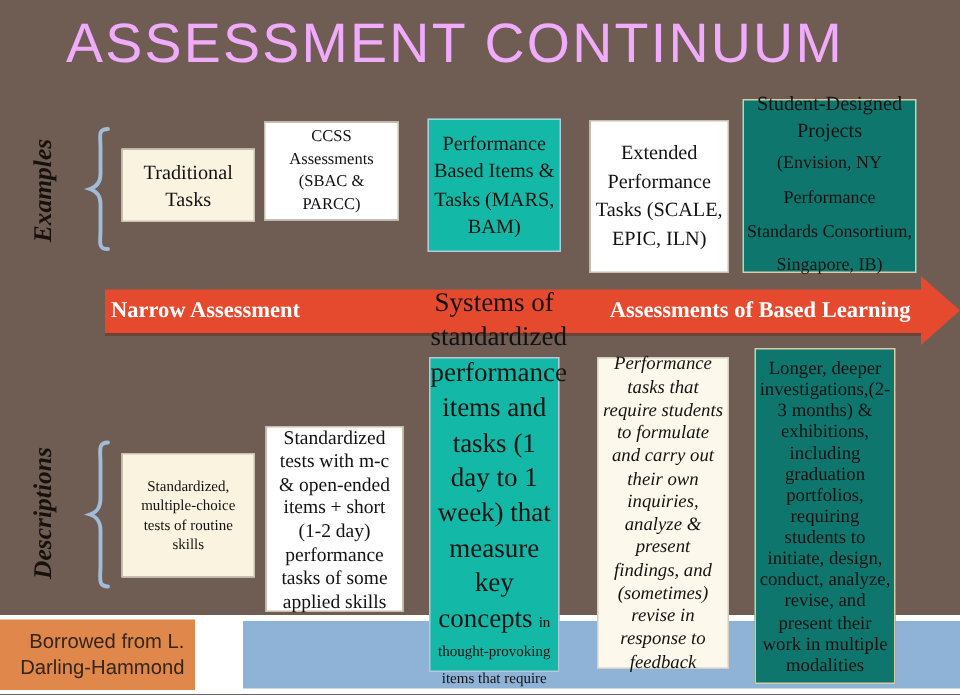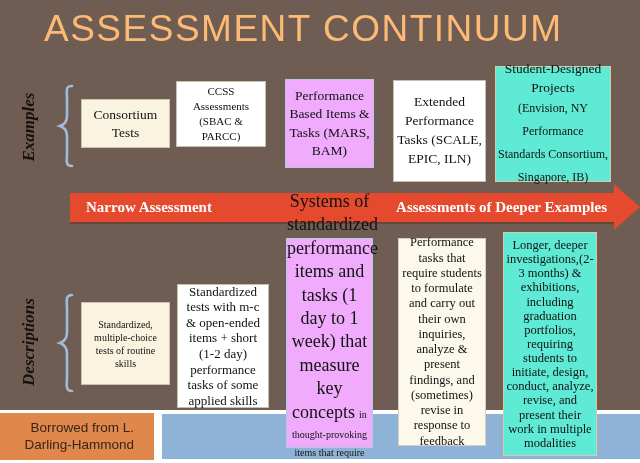--- a/index.html
+++ b/index.html
@@ -3,83 +3,83 @@
 <meta charset="utf-8">
 <style>
   html,body{margin:0;padding:0;background:#444;}
   .slide{
     position:relative;width:640px;height:463px;overflow:hidden;
     background:#6f5d54;font-family:"Liberation Serif","DejaVu Serif",serif;
   }
   .title{
     position:absolute;left:44px;top:8px;width:560px;
     font-family:"Liberation Sans","DejaVu Sans",sans-serif;
-    font-size:37px;letter-spacing:1.5px;color:#fdba74;white-space:nowrap;
+    font-size:37px;letter-spacing:1.5px;color:#f0abfc;white-space:nowrap;
   }
   .vlabel{
     position:absolute;font-style:italic;font-weight:bold;font-size:17px;
     color:#17110d;text-align:center;transform:rotate(-90deg);
   }
   .vlabel.ex{width:120px;height:24px;left:-29px;top:115px;}
   .vlabel.de{width:150px;height:24px;left:-44px;top:330px;}
   .brace{position:absolute;}
   .brace svg{display:block;}
   .brace.ex{left:54px;top:84px;}
   .brace.de{left:54px;top:293px;}
   
   .box{
     position:absolute;display:flex;align-items:center;justify-content:center;
     text-align:center;color:#121212;z-index:3;box-sizing:border-box;
   }
   .box .inner{width:100%;padding:2px 2px;}
   .paper{background:#ffffff;border:1px solid #c6bfae;}
   .cream{background:#faf3e0;border:1px solid #c9c2af;}
-  .tan{background:#5eead4;border:1px solid #d9cca5;}
-  .blue{background:#f0abfc;border:1px solid #b2c9de;}
+  .tan{background:#0f766e;border:1px solid #d9cca5;}
+  .blue{background:#14b8a6;border:1px solid #b2c9de;}
   .ivory{background:#fcf8eb;border:1px solid #d5cfbd;}
 
   .ex1{left:81px;top:99px;width:89px;height:49px;font-size:13.5px;line-height:1.3;}
   .ex2{left:176px;top:81px;width:90px;height:66px;font-size:11px;line-height:1.35;}
   .ex3{left:285px;top:79px;width:89px;height:89px;font-size:13.5px;line-height:1.35;}
   .ex4{left:393px;top:80px;width:93px;height:102px;font-size:13.5px;line-height:1.4;}
   .ex5{left:495px;top:66px;width:116px;height:116px;}
   .ex5 .head{font-size:13.5px;line-height:1.3;}
   .ex5 .sub{font-size:12px;line-height:1.9;display:block;margin-top:1px;}
 
   .de1{left:81px;top:302px;width:89px;height:83px;font-size:10px;line-height:1.3;}
   .de2{left:177px;top:284px;width:92px;height:124px;font-size:13px;line-height:1.2;}
   .de3{left:286px;top:238px;width:87px;height:210px;}
   .de3 .main{font-size:18px;line-height:1.3;}
   .de3 .small{font-size:10px;line-height:1.35;}
-  .de4{left:398px;top:238px;width:88px;height:208px;font-size:12.5px;line-height:1.22;}
+  .de4{left:398px;top:238px;width:88px;height:208px;font-size:12.5px;line-height:1.22;font-style:italic;}
   .de5{left:503px;top:232px;width:94px;height:224px;font-size:12.5px;line-height:1.13;}
 
   
   .arrow-body{
     position:absolute;left:70px;top:193px;width:545px;height:29px;
     background:#e5492e;display:flex;align-items:center;justify-content:space-between;
     z-index:2;box-shadow:0 2px 0 rgba(92,25,12,0.35);
   }
   .arrow-head{
     position:absolute;left:614px;top:184px;width:0;height:0;z-index:2;
     border-top:23px solid transparent;border-bottom:23px solid transparent;
     border-left:26px solid #e5492e;
   }
   .arrow-label{font-weight:bold;color:#ffffff;font-size:15px;white-space:nowrap;}
-  .arrow-label.left{padding-left:16px;}
+  .arrow-label.left{padding-left:4px;}
   .arrow-label.right{padding-right:8px;}
 
   
   .bottom-band{position:absolute;left:0;top:410px;width:640px;height:53px;background:#ffffff;z-index:0;}
   .blue-strip{position:absolute;left:162px;top:414px;width:478px;height:45px;background:#8fb3d7;z-index:1;}
   .credit{
-    position:absolute;left:0;top:413px;width:154px;height:47px;background:#e0884b;z-index:2;
+    position:absolute;left:0;top:413px;width:130px;height:47px;background:#e0884b;z-index:2;
     font-family:"Liberation Sans","DejaVu Sans",sans-serif;font-size:13.5px;color:#35251a;
     display:flex;align-items:center;justify-content:flex-end;text-align:right;
-    padding:0 20px;box-sizing:border-box;line-height:1.25;
+    padding:0 7px;box-sizing:border-box;line-height:1.25;
   }
 </style>
 </head>
 <body>
 
 <div class="slide">
 
   <div class="bottom-band"></div>
   <div class="blue-strip"></div>
 
@@ -93,41 +93,41 @@
       <path d="M18,2 C11,2 13,7 13,14 L13,32 C13,39 9,41 6,42 C9,43 13,45 13,52 L13,70 C13,77 11,82 18,82" fill="none" stroke="#a0bcd8" stroke-width="2.6" stroke-linecap="round"></path>
     </svg>
   </div>
   <div class="brace de">
     <svg width="22" height="100" viewBox="0 0 22 100">
       <path d="M18,2 C11,2 13,8 13,16 L13,39 C13,47 9,49 6,50 C9,51 13,53 13,61 L13,84 C13,92 11,98 18,98" fill="none" stroke="#a0bcd8" stroke-width="2.6" stroke-linecap="round"></path>
     </svg>
   </div>
 
   <div class="box cream ex1">
-    <div class="inner">Consortium Tests</div>
+    <div class="inner">Traditional Tasks</div>
   </div>
   <div class="box paper ex2">
     <div class="inner">CCSS Assessments (SBAC &amp; PARCC)</div>
   </div>
   <div class="box blue ex3">
     <div class="inner">Performance Based Items &amp; Tasks (MARS, BAM)</div>
   </div>
   <div class="box paper ex4">
     <div class="inner">Extended Performance Tasks (SCALE, EPIC, ILN)</div>
   </div>
   <div class="box tan ex5">
     <div class="inner">
       <span class="head">Student-Designed Projects</span>
       <span class="sub">(Envision,  NY Performance Standards  Consortium, Singapore,  IB)</span>
     </div>
   </div>
 
   <div class="arrow-body">
     <span class="arrow-label left">Narrow Assessment</span>
-    <span class="arrow-label right">Assessments  of Deeper Examples</span>
+    <span class="arrow-label right">Assessments  of Based Learning</span>
   </div>
   <div class="arrow-head"></div>
 
   <div class="box cream de1">
     <div class="inner">Standardized, multiple-choice tests of routine skills</div>
   </div>
   <div class="box paper de2">
     <div class="inner">Standardized tests with m-c &amp; open-ended items + short (1-2 day) performance tasks of some applied skills</div>
   </div>
   <div class="box blue de3">

